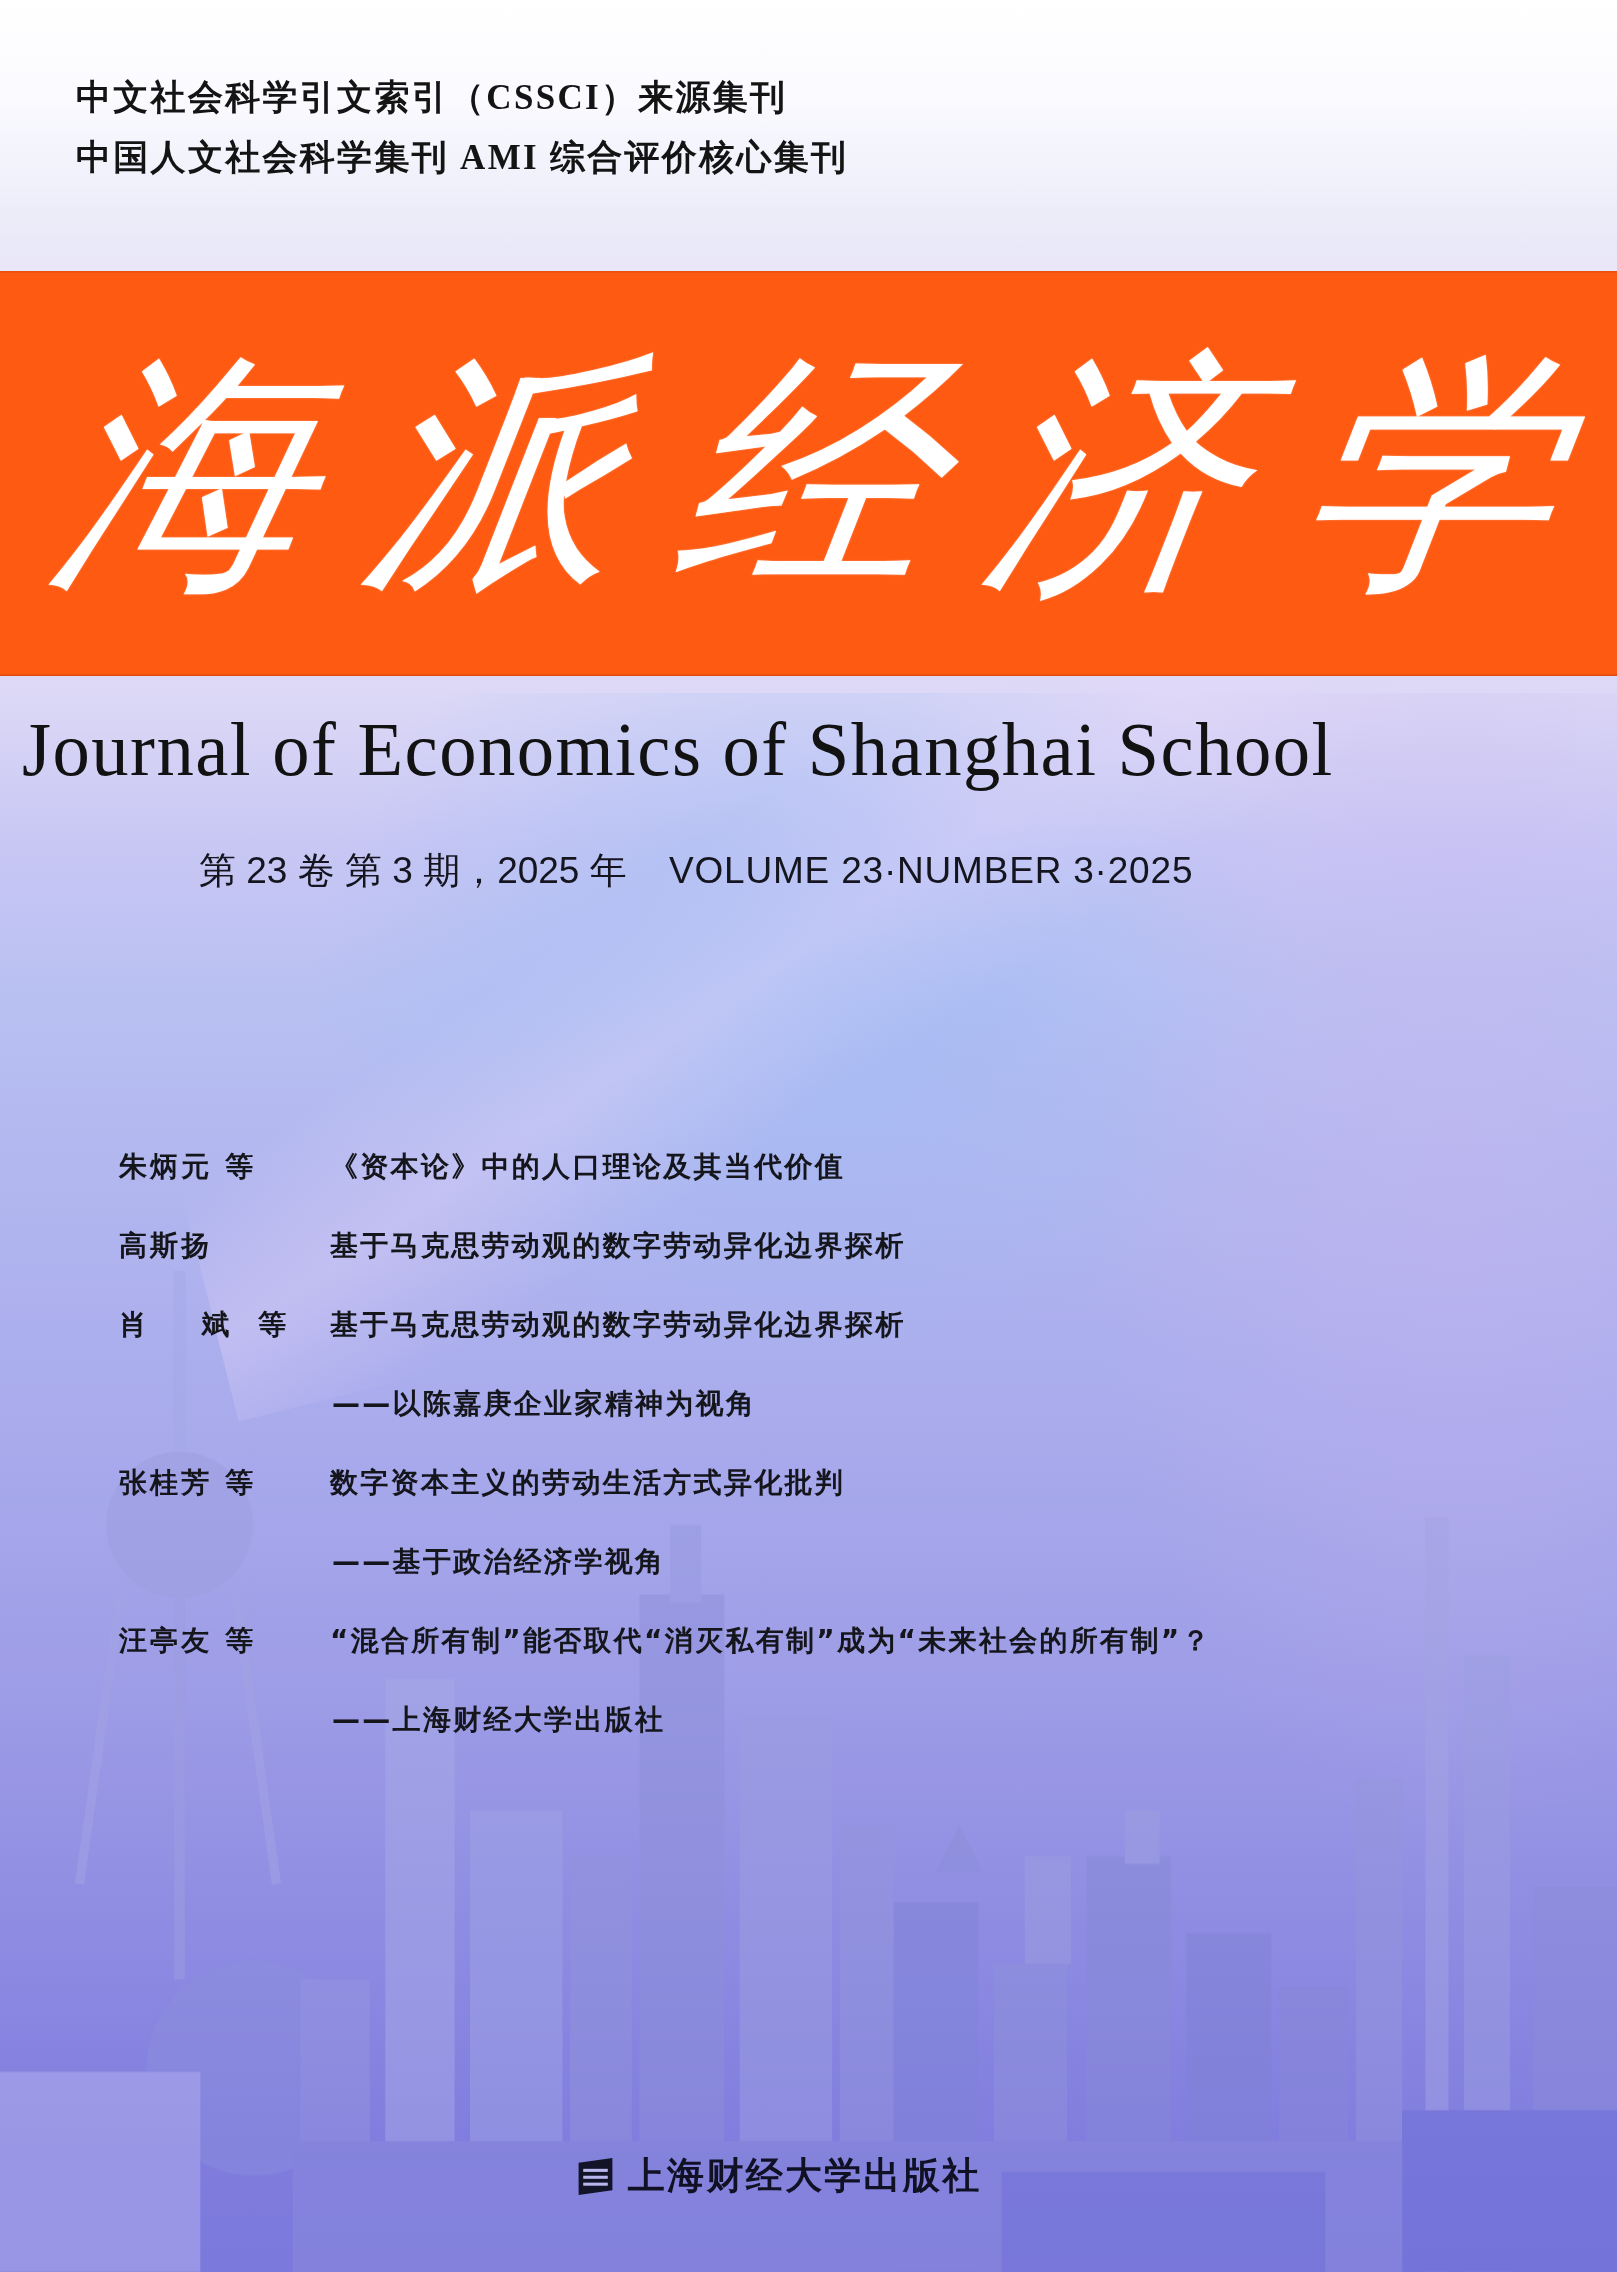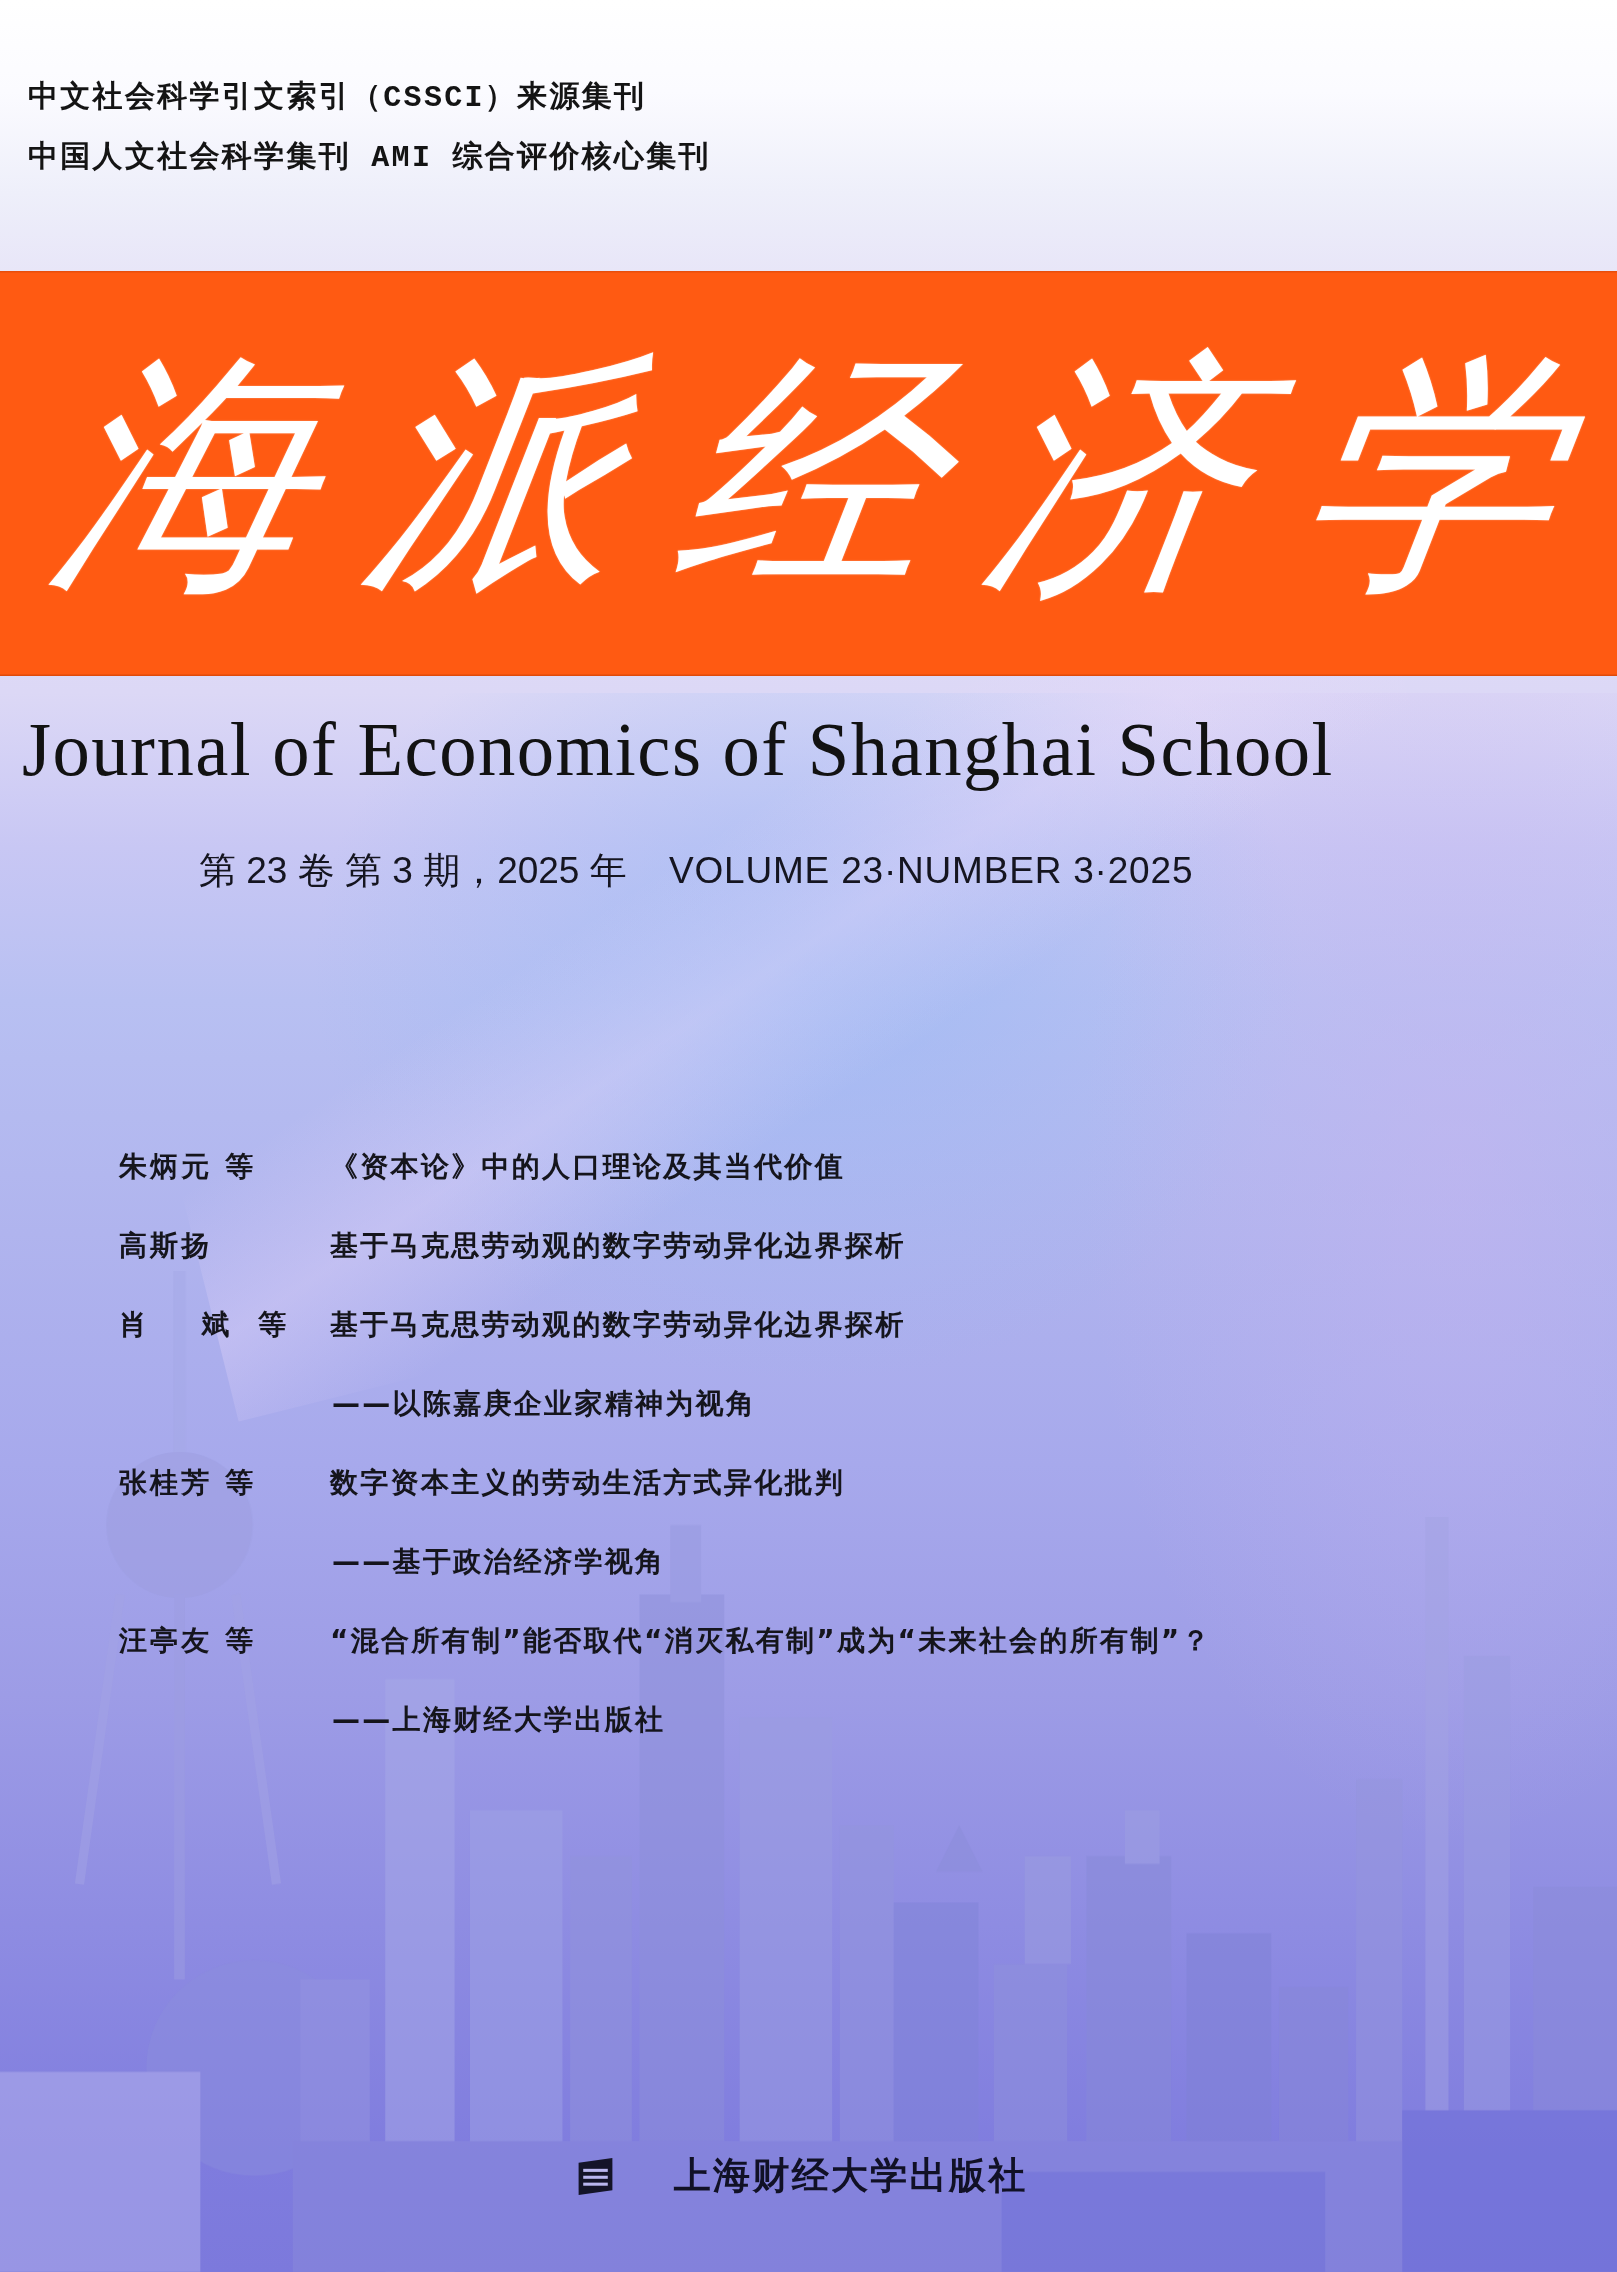--- a/index.html
+++ b/index.html
@@ -27,23 +27,23 @@
     background: radial-gradient(ellipse at 50% 40%, rgba(150,185,245,0.55), rgba(150,185,245,0) 70%);
   }
   .bg-violet-right {
     position: absolute; right: 0; top: 693px; width: 539px; height: 1156px;
     background: radial-gradient(ellipse at 70% 40%, rgba(200,180,240,0.45), rgba(200,180,240,0) 70%);
   }
   .skyline { position: absolute; left: 0; top: 1271px; width: 1618px; height: 1001px; }
   
   .index-lines { position: absolute; left: 28px; top: 71px; }
   .index-line {
-    font-family: Liberation Mono, monospace;
-    font-weight: bold; font-size: 30px; color: #141414; letter-spacing: 2.3px;
-    height: 60px; line-height: 54px; white-space: nowrap;
+    font-family: Liberation Serif, serif;
+    font-weight: bold; font-size: 35px; color: #141414; letter-spacing: 2.3px;
+    height: 60px; line-height: 54px; white-space: nowrap; margin-left: 48px;
   }
   
   .banner {
     position: absolute; left: 0; top: 271px; width: 1618px; height: 405px;
     background: #ff5a12;
     box-shadow: inset 0 1.5px 0 #e84e0c, inset 0 -1.5px 0 #e04a0a;
   }
   .banner-title {
     position: absolute; left: 0; top: 0; width: 1618px; height: 405px;
     display: flex; align-items: center; justify-content: space-around;
@@ -81,21 +81,21 @@
   .toc-title { position: absolute; left: 211px; top: 0; letter-spacing: 2.3px; }
   .toc-row.sub .toc-title { left: 213px; }
   
   .publisher {
     position: absolute; left: 574px; top: 2149px; height: 54px;
     display: flex; align-items: center; gap: 10.8px;
   }
   .publisher-logo { width: 43px; height: 43px; }
   .publisher-name {
     font-family: Liberation Mono, monospace; font-weight: bold;
-    font-size: 37px; color: #111126; letter-spacing: 2.3px; margin-left: 46px;
+    font-size: 37px; color: #111126; letter-spacing: 2.3px;
   }
 </style>
 </head>
 <body>
 
 <div class="bg"></div>
 <div class="bg-blue-wash"></div>
 <div class="bg-violet-right"></div>
 <div class="bg-sky-streak"></div>
 

